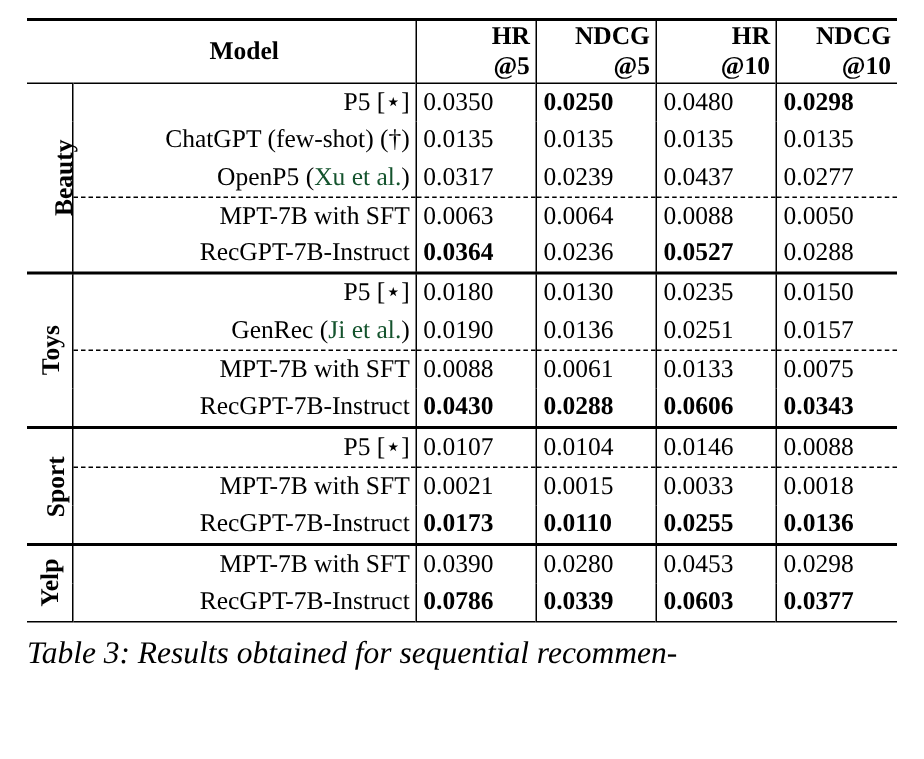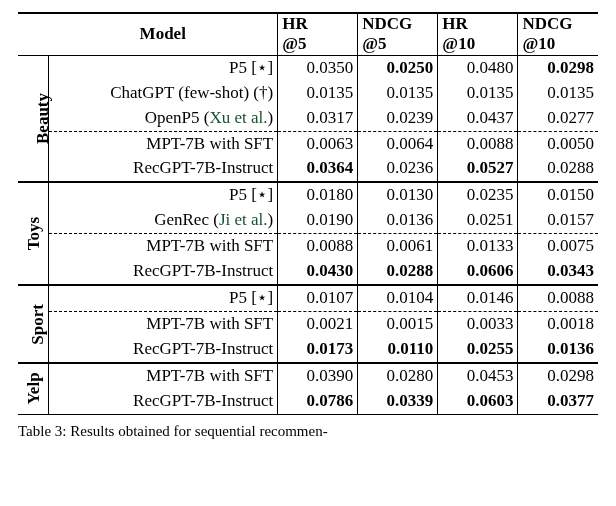--- a/index.html
+++ b/index.html
@@ -22,44 +22,45 @@
     line-height: 1.35;
     white-space: nowrap;
   }
   .rule-bottom { border-bottom: 1.4px solid #000; }
   .rule-dbl-top { border-top: 2.4px solid #000; }
   .rule-thin   { border-bottom: 0.8px solid #000; }
   .dash-bottom {
     border-bottom: 1.6px dashed #000;
   }
   .vline { border-left: 0.8px solid #000; }
-  .num { text-align: right; font-variant-numeric: tabular-nums; }
+  .num { text-align: left; font-variant-numeric: tabular-nums; }
   .model { text-align: right; }
   .grouplabel {
     text-align: center;
     vertical-align: middle;
     width: 24px;
     padding: 0;
   }
   .grouplabel .rot {
     display: inline-block;
     transform: rotate(-90deg);
     font-weight: bold;
     white-space: nowrap;
   }
   .bold { font-weight: bold; margin-top: 40px; }
   .link { color: #14532d; }
   .caption {
     margin-top: 8px;
-    font-size: 15px;
+    font-size: 21px;
+    font-style: italic;
   }
   col.c-group { width: 28px; }
   col.c-model { width: 212px; }
   col.c-num   { width: 74px; }
-  .hdr { font-weight: bold; text-align: left; line-height:1.08;margin-top:12px; }
+  .hdr { font-weight: bold; text-align: right; line-height:1.08;margin-top:12px; }
   .hdr-model { font-weight: bold; text-align: center; vertical-align: middle; }
 </style>
 </head>
 <body>
 
 <table>
   <colgroup>
     <col class="c-group">
       <col class="c-model">
     <col class="c-num">

